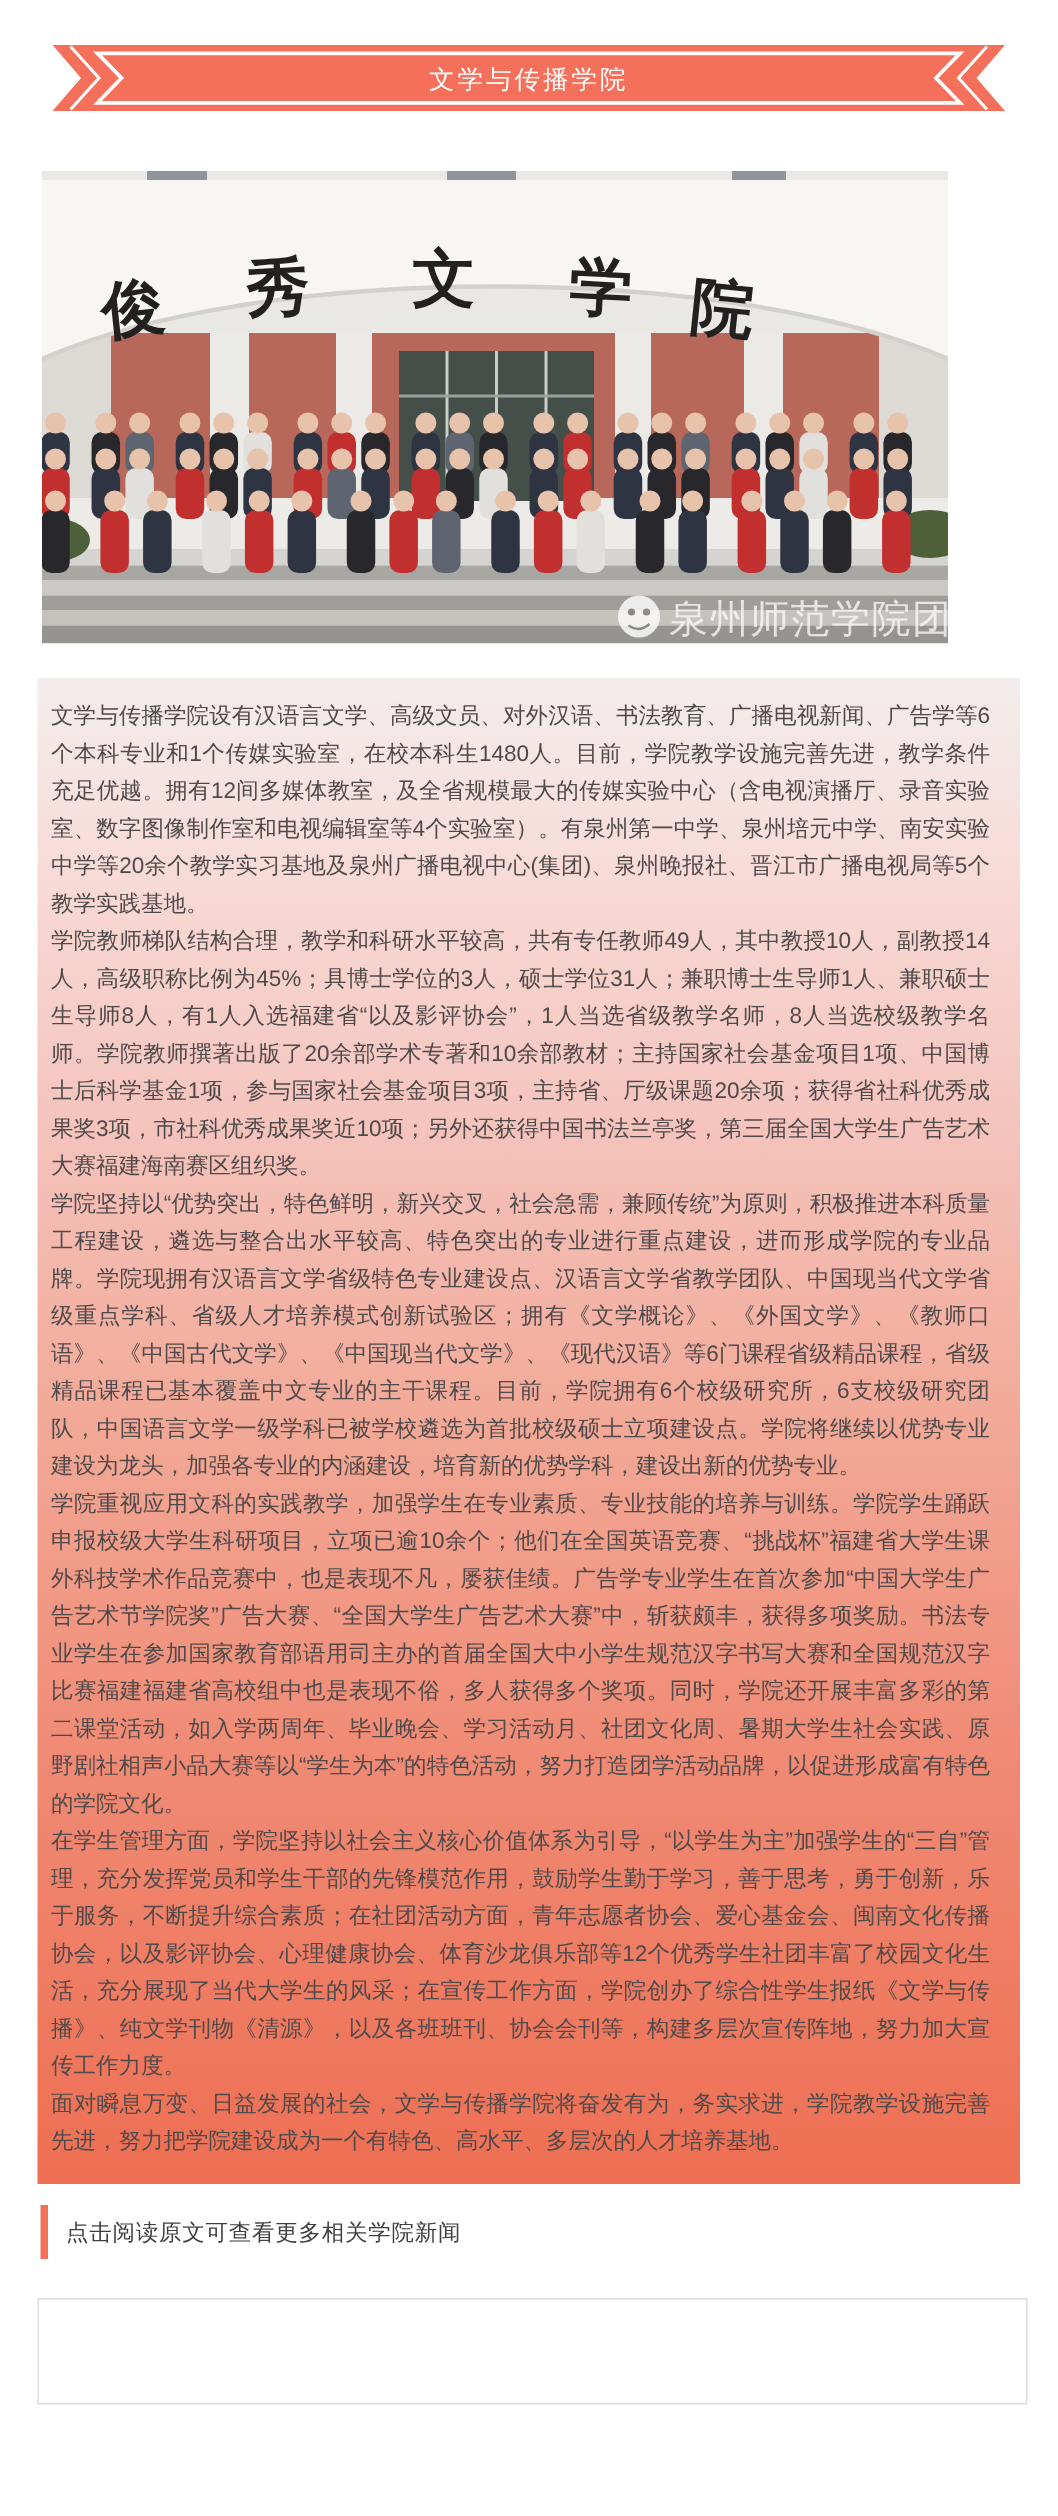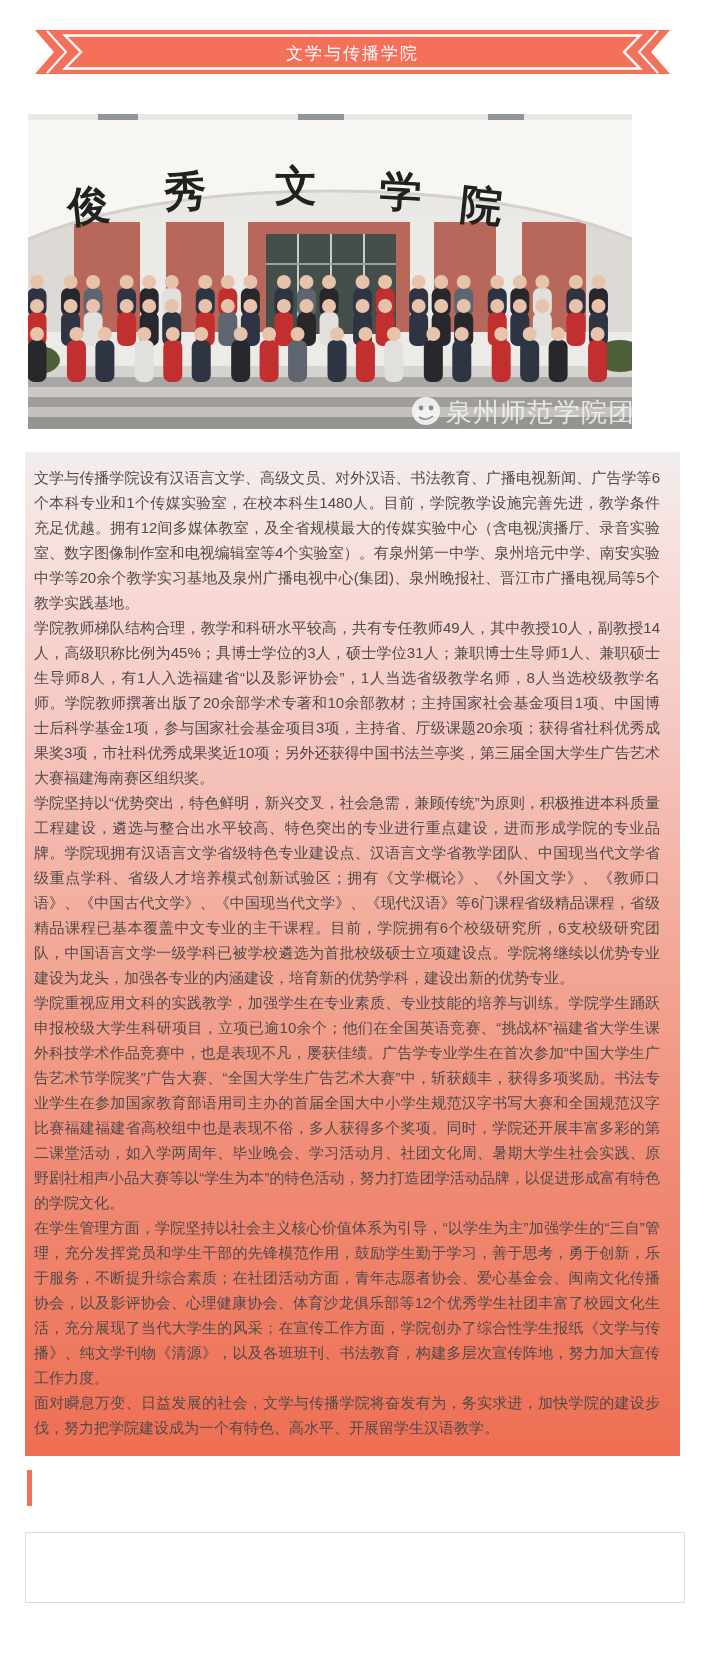--- a/index.html
+++ b/index.html
@@ -253,21 +253,22 @@
       <text class="watermark-text" x="418" y="307">泉州师范学院团委</text>
     </g>
   </svg>
 </div>
 
 <div class="content">
   <p>文学与传播学院设有汉语言文学、高级文员、对外汉语、书法教育、广播电视新闻、广告学等6个本科专业和1个传媒实验室，在校本科生1480人。目前，学院教学设施完善先进，教学条件充足优越。拥有12间多媒体教室，及全省规模最大的传媒实验中心（含电视演播厅、录音实验室、数字图像制作室和电视编辑室等4个实验室）。有泉州第一中学、泉州培元中学、南安实验中学等20余个教学实习基地及泉州广播电视中心(集团)、泉州晚报社、晋江市广播电视局等5个教学实践基地。</p>
   <p>学院教师梯队结构合理，教学和科研水平较高，共有专任教师49人，其中教授10人，副教授14人，高级职称比例为45%；具博士学位的3人，硕士学位31人；兼职博士生导师1人、兼职硕士生导师8人，有1人入选福建省“以及影评协会”，1人当选省级教学名师，8人当选校级教学名师。学院教师撰著出版了20余部学术专著和10余部教材；主持国家社会基金项目1项、中国博士后科学基金1项，参与国家社会基金项目3项，主持省、厅级课题20余项；获得省社科优秀成果奖3项，市社科优秀成果奖近10项；另外还获得中国书法兰亭奖，第三届全国大学生广告艺术大赛福建海南赛区组织奖。</p>
   <p>学院坚持以“优势突出，特色鲜明，新兴交叉，社会急需，兼顾传统”为原则，积极推进本科质量工程建设，遴选与整合出水平较高、特色突出的专业进行重点建设，进而形成学院的专业品牌。学院现拥有汉语言文学省级特色专业建设点、汉语言文学省教学团队、中国现当代文学省级重点学科、省级人才培养模式创新试验区；拥有《文学概论》、《外国文学》、《教师口语》、《中国古代文学》、《中国现当代文学》、《现代汉语》等6门课程省级精品课程，省级精品课程已基本覆盖中文专业的主干课程。目前，学院拥有6个校级研究所，6支校级研究团队，中国语言文学一级学科已被学校遴选为首批校级硕士立项建设点。学院将继续以优势专业建设为龙头，加强各专业的内涵建设，培育新的优势学科，建设出新的优势专业。</p>
   <p>学院重视应用文科的实践教学，加强学生在专业素质、专业技能的培养与训练。学院学生踊跃申报校级大学生科研项目，立项已逾10余个；他们在全国英语竞赛、“挑战杯”福建省大学生课外科技学术作品竞赛中，也是表现不凡，屡获佳绩。广告学专业学生在首次参加“中国大学生广告艺术节学院奖”广告大赛、“全国大学生广告艺术大赛”中，斩获颇丰，获得多项奖励。书法专业学生在参加国家教育部语用司主办的首届全国大中小学生规范汉字书写大赛和全国规范汉字比赛福建福建省高校组中也是表现不俗，多人获得多个奖项。同时，学院还开展丰富多彩的第二课堂活动，如入学两周年、毕业晚会、学习活动月、社团文化周、暑期大学生社会实践、原野剧社相声小品大赛等以“学生为本”的特色活动，努力打造团学活动品牌，以促进形成富有特色的学院文化。</p>
-  <p>在学生管理方面，学院坚持以社会主义核心价值体系为引导，“以学生为主”加强学生的“三自”管理，充分发挥党员和学生干部的先锋模范作用，鼓励学生勤于学习，善于思考，勇于创新，乐于服务，不断提升综合素质；在社团活动方面，青年志愿者协会、爱心基金会、闽南文化传播协会，以及影评协会、心理健康协会、体育沙龙俱乐部等12个优秀学生社团丰富了校园文化生活，充分展现了当代大学生的风采；在宣传工作方面，学院创办了综合性学生报纸《文学与传播》、纯文学刊物《清源》，以及各班班刊、书法教育，构建多层次宣传阵地，努力加大宣传工作力度。</p>
-  <p>面对瞬息万变、日益发展的社会，文学与传播学院将奋发有为，务实求进，加快学院的建设步伐，努力把学院建设成为一个有特色、高水平、开展留学生汉语教学。</p>
+  <p>在学生管理方面，学院坚持以社会主义核心价值体系为引导，“以学生为主”加强学生的“三自”管理，充分发挥党员和学生干部的先锋模范作用，鼓励学生勤于学习，善于思考，勇于创新，乐于服务，不断提升综合素质；在社团活动方面，青年志愿者协会、爱心基金会、闽南文化传播协会，以及影评协会、心理健康协会、体育沙龙俱乐部等12个优秀学生社团丰富了校园文化生活，充分展现了当代大学生的风采；在宣传工作方面，学院创办了综合性学生报纸《文学与传播》、纯文学刊物《清源》，以及各班班刊、协会会刊等，构建多层次宣传阵地，努力加大宣传工作力度。</p>
+  <p>面对瞬息万变、日益发展的社会，文学与传播学院将奋发有为，务实求进，学院教学设施完善先进，努力把学院建设成为一个有特色、高水平、多层次的人才培养基地。</p>
 </div>
 
 <div class="read-row">
   <div class="read-bar"></div>
+  <div class="read-text">点击阅读原文可查看更多相关学院新闻</div>
 </div>
 
 <div class="empty-box"></div>
 
 </body></html>

